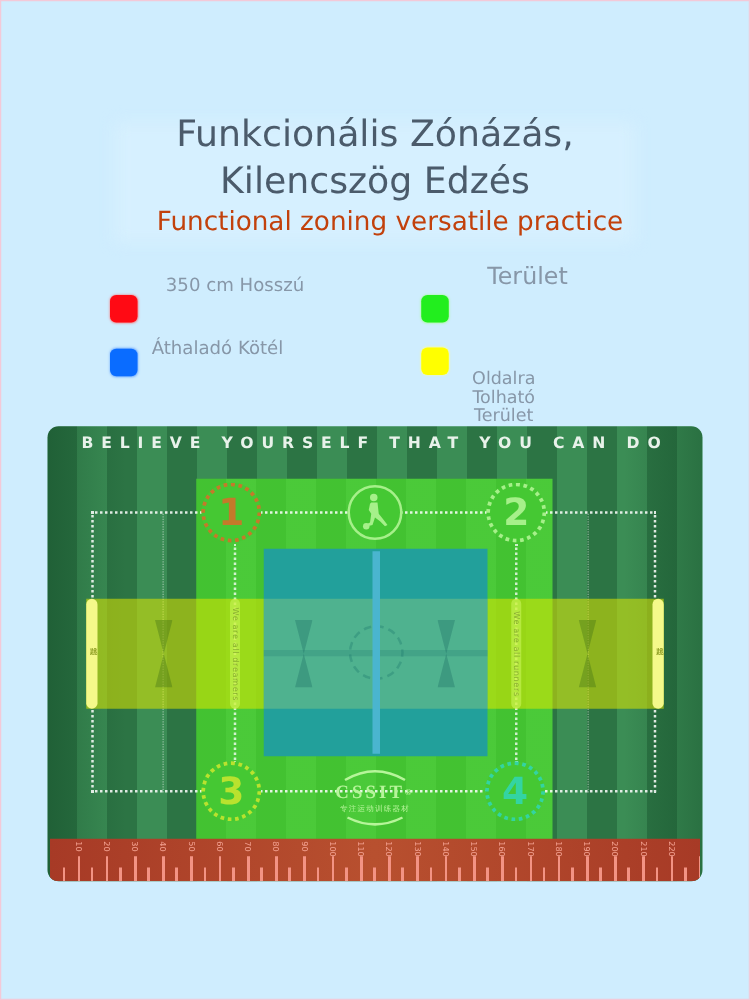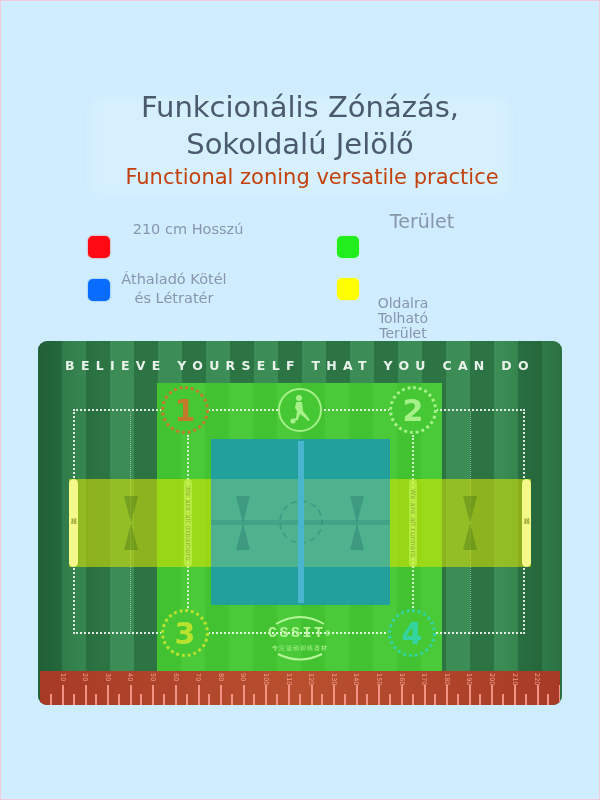--- a/index.html
+++ b/index.html
@@ -9,68 +9,67 @@
   .t1,.t2{left:0;width:600px;text-align:center;color:#4b5b6b;font-size:29px;line-height:34px;}
   .t1{top:90px;} .t2{top:127px;}
   .t3{left:12px;width:600px;top:163px;text-align:center;color:#c2410c;font-size:21px;line-height:28px;}
   .sw{width:22px;height:22px;border-radius:5px;}
   .leg{color:#8797a8;text-align:center;}
   .leg div{white-space:nowrap;}
   
   .mat{left:38px;top:341px;width:524px;height:364px;border-radius:9px;overflow:hidden;
        background:repeating-linear-gradient(90deg,#2c7444 0 24px,#3b8d55 24px 48px);}
   .mat-shade{left:0;top:0;width:524px;height:364px;background:linear-gradient(90deg,rgba(10,60,30,0.35),rgba(0,0,0,0) 12%,rgba(0,0,0,0) 88%,rgba(10,60,30,0.35));}
-  .slogan{left:0;top:17px;width:524px;text-align:center;color:#e8f2ea;font-size:12.5px;font-weight:bold;letter-spacing:6.3px;}
+  .slogan{left:0;top:5px;width:524px;text-align:center;color:#e8f2ea;font-size:12.5px;font-weight:bold;letter-spacing:6.3px;}
   .panel{left:119px;top:42px;width:285px;height:289px;background:#45c833;}
   .panel-stripes{left:119px;top:42px;width:285px;height:289px;background:repeating-linear-gradient(90deg,rgba(0,0,0,0.03) 0 24px,rgba(255,255,255,0.03) 24px 48px);}
   .band{left:31px;top:138px;width:462px;height:88px;background:rgba(222,232,0,0.55);}
   .teal{left:173px;top:98px;width:179px;height:166px;background:#22a09b;}
   .teal-band{left:173px;top:138px;width:179px;height:88px;background:rgba(160,212,122,0.36);}
   .vline{left:260px;top:100px;width:6px;height:162px;background:#4ab5cf;}
   .hline{left:173px;top:179px;width:179px;height:5px;background:rgba(30,120,110,0.25);}
   .dcircle{left:241px;top:159px;width:40px;height:40px;border-radius:50%;border:2px dashed rgba(30,120,110,0.35);}
   .cap{width:9px;height:88px;top:138px;background:#f4f98a;border-radius:5px;}
   .cap-text{font-size:6px;color:#8a9a20;writing-mode:vertical-rl;left:0;top:34px;width:9px;text-align:center;}
   .lozenge{width:8px;height:88px;top:138px;background:rgba(200,245,90,0.6);border-radius:4px;}
   .loz-text{writing-mode:vertical-rl;font-size:6.5px;color:#8ab030;left:0;top:4px;width:8px;height:80px;text-align:center;letter-spacing:0.5px;}
   .bowtie{width:14px;height:54px;}
   .dot-rect{left:35px;top:68px;width:452px;height:225px;border:2px dotted rgba(255,255,255,0.85);box-sizing:border-box;}
   .dot-v{width:0;border-left:2px dotted rgba(255,255,255,0.75);}
   .dot-thin{width:0;border-left:1px dotted rgba(255,255,255,0.45);}
   .zone{width:48px;height:48px;border-radius:50%;box-sizing:border-box;text-align:center;line-height:44px;font-size:30px;font-weight:bold;background:#45c833;}
   .player{left:240px;top:47px;width:44px;height:44px;border-radius:50%;border:2px solid #a6f08a;box-sizing:border-box;background:#45c833;}
   .logo{left:212px;top:272px;width:100px;height:48px;text-align:center;color:#b6f59a;}
-  .logo-name{font-size:15px;font-weight:bold;letter-spacing:2.5px;line-height:18px;margin-top:12px;font-family:Liberation Mono, monospace;}
+  .logo-name{font-size:15px;font-weight:bold;letter-spacing:2.5px;line-height:18px;margin-top:12px;font-family:Liberation Serif, serif;}
   .logo-mark{font-size:7px;vertical-align:top;}
   .logo-tag{font-size:6px;line-height:10px;letter-spacing:1px;}
   .ruler{left:2px;top:330px;width:520px;height:34px;
     background:
       repeating-linear-gradient(90deg,#f39384 0 2px,transparent 2px 22.6px) 21.5px 100%/100% 20px no-repeat,
       repeating-linear-gradient(90deg,#f39384 0 2px,transparent 2px 22.6px) 10.2px 100%/100% 11px no-repeat,
       linear-gradient(90deg,#a73a26,#b8502f 50%,#a73a26);}
   .rl{position:absolute;top:2px;width:10px;font-size:6.5px;color:#f3a090;writing-mode:vertical-rl;text-align:center;}
 </style>
 </head>
 <body>
 
 <div class="abs title-bg"></div>
 <div class="abs t1">Funkcionális Zónázás,</div>
-<div class="abs t2">Sokoldalú Jelölő</div>
+<div class="abs t2">Kilencszög Edzés</div>
 <div class="abs t3">Functional zoning versatile practice</div>
 
 <div>
   <div class="abs sw" style="left:88px;top:236px;background:#ff0a14;box-shadow:0 0 2px #ff6060;"></div>
   <div class="abs leg" style="left:118px;top:220px;width:140px;font-size:14.5px;line-height:19px;">
-    <div>210 cm Hosszú</div>
+    <div>350 cm Hosszú</div>
   </div>
 
   <div class="abs sw" style="left:88px;top:279px;background:#0a6cff;box-shadow:0 0 2px #60a0ff;"></div>
   <div class="abs leg" style="left:108px;top:270px;width:132px;font-size:14.5px;line-height:19px;">
     <div>Áthaladó Kötél</div>
-    <div>és Létratér</div>
   </div>
 
   <div class="abs sw" style="left:337px;top:236px;background:#22ee1e;box-shadow:0 0 2px #a0ff80;"></div>
   <div class="abs leg" style="left:362px;top:209px;width:120px;font-size:19px;line-height:24.5px;">
     <div>Terület</div>
   </div>
 
   <div class="abs sw" style="left:337px;top:278px;background:#ffff00;box-shadow:0 0 2px #ffff90;"></div>
   <div class="abs leg" style="left:368px;top:296px;width:70px;font-size:14px;line-height:15px;">
     <div>Oldalra</div>

